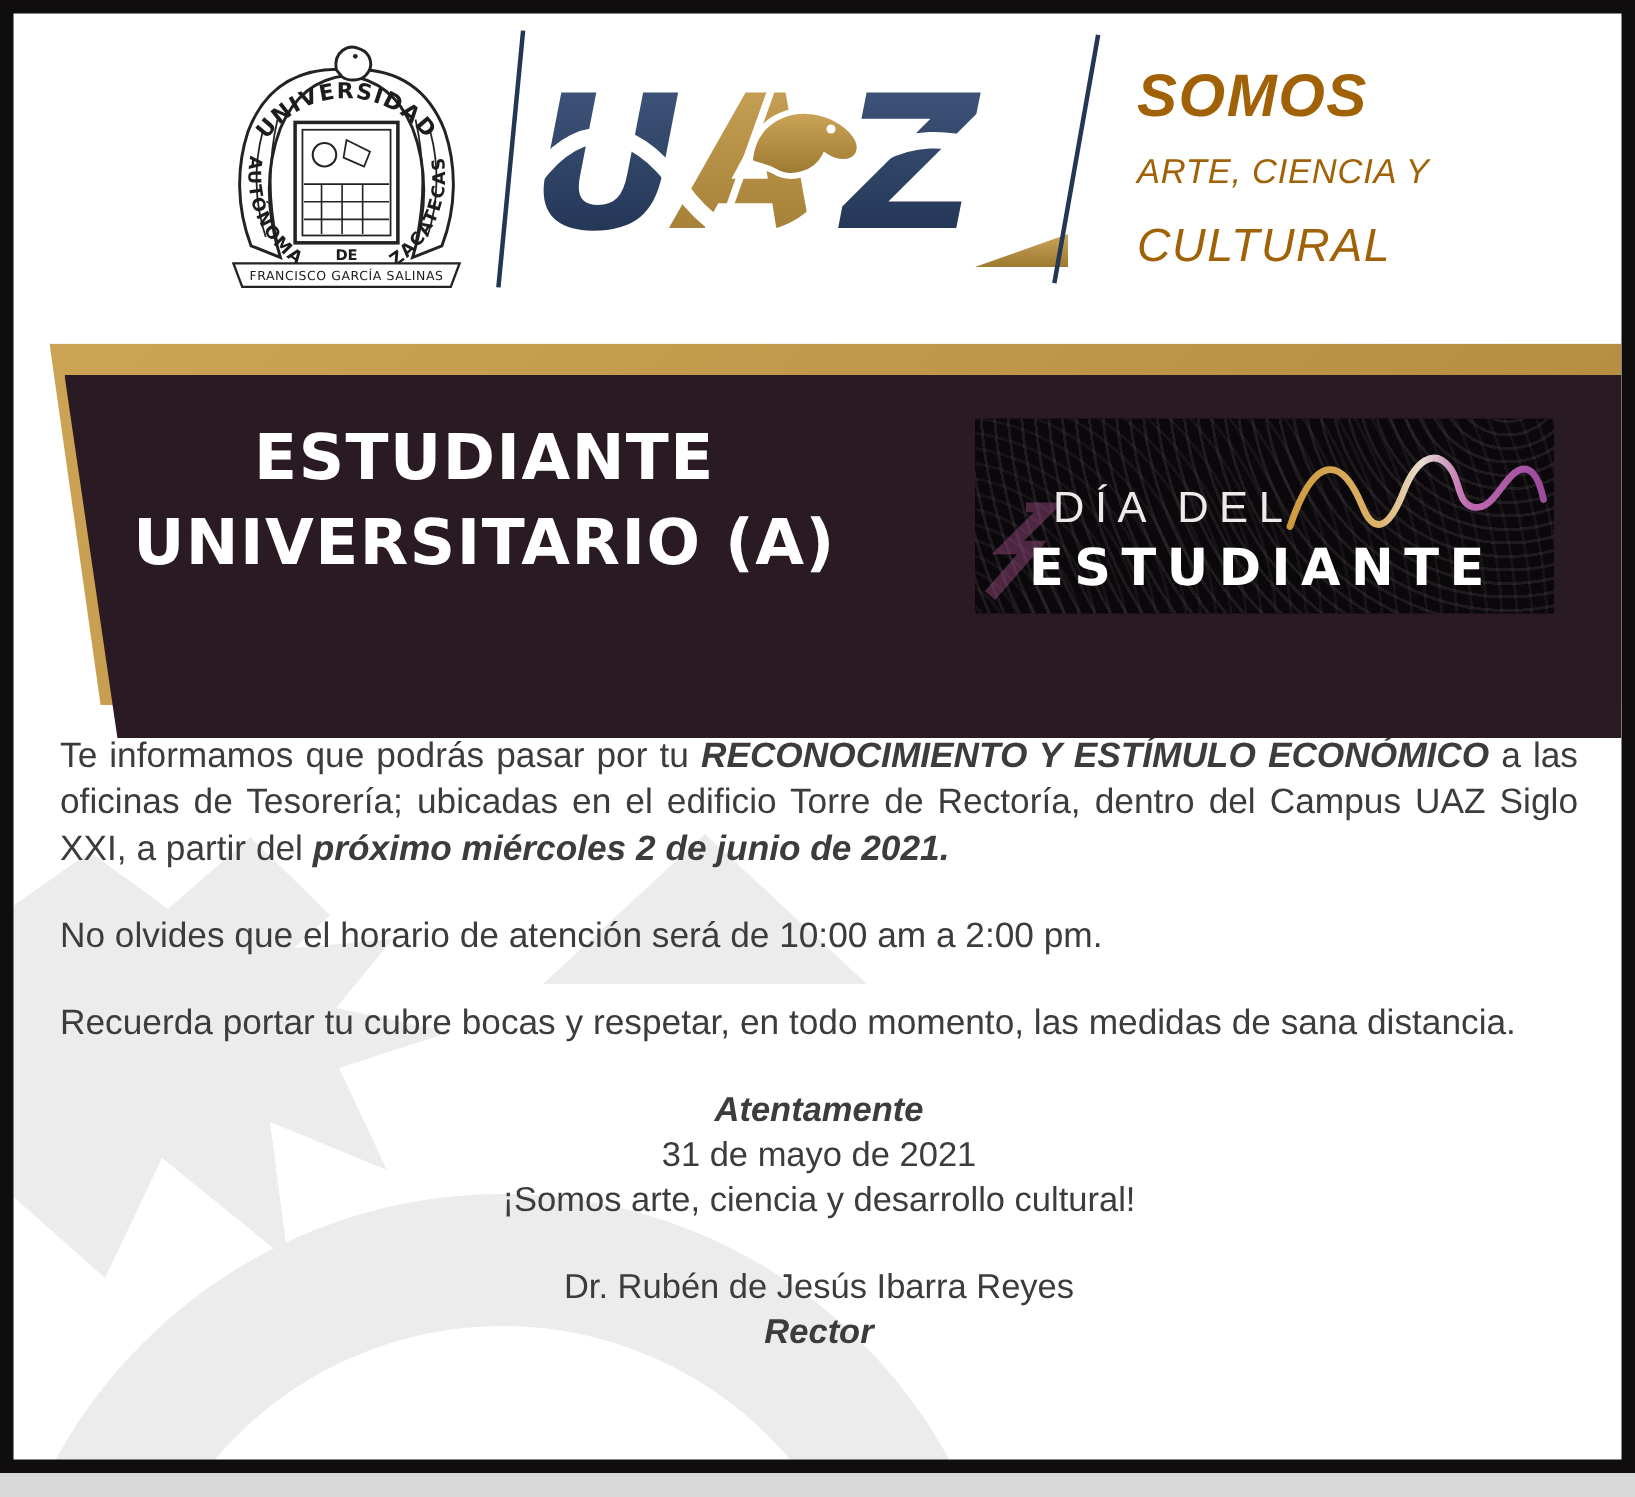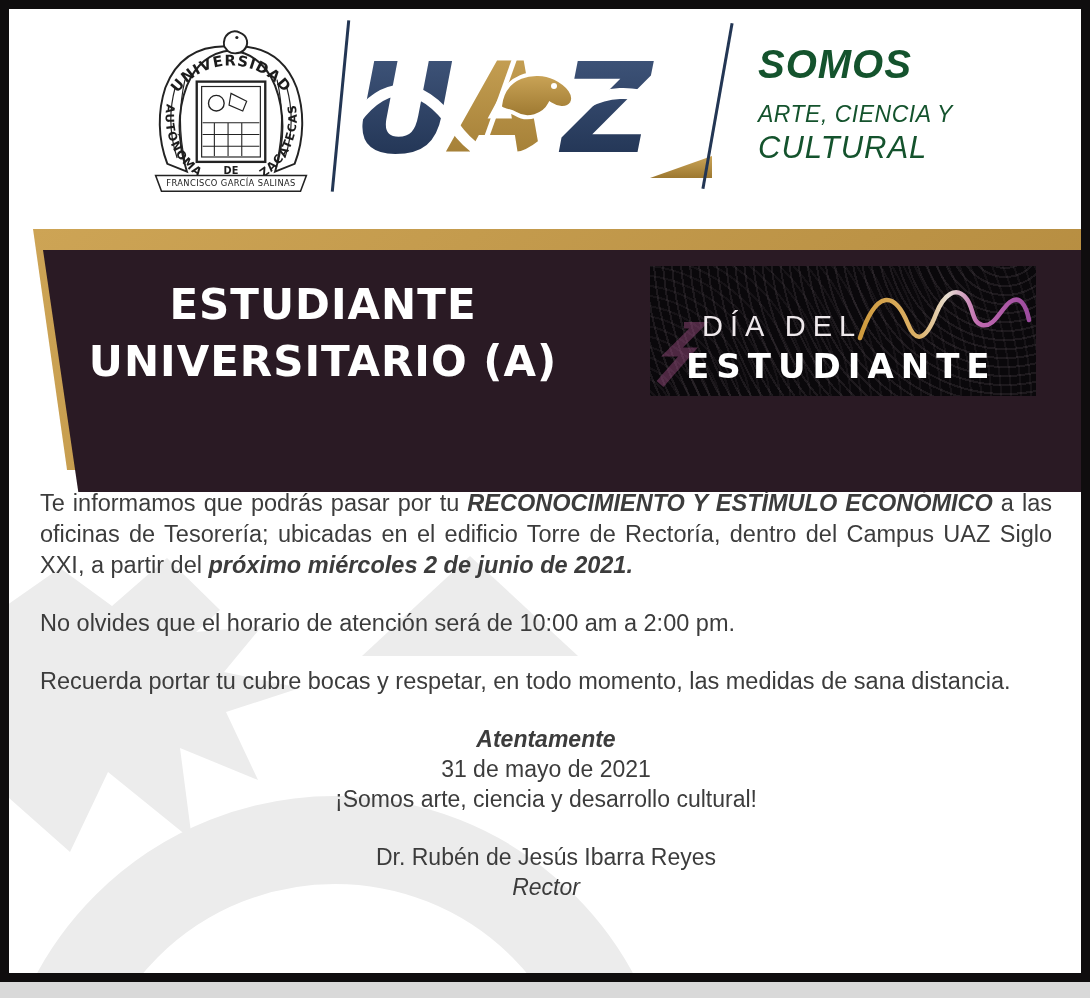--- a/index.html
+++ b/index.html
@@ -7,37 +7,37 @@
   .page { position:relative; width:1090px; height:998px; background:#d9d9d9; overflow:hidden; }
   .sheet { position:absolute; left:0; top:0; width:1090px; height:982px; background:#ffffff; overflow:hidden; }
   .frame-border { position:absolute; left:0; top:0; width:1090px; height:982px; border:9px solid #0f0d0e; pointer-events:none; z-index:60; }
 
   
   .seal { position:absolute; left:138px; top:24px; width:186px; height:172px; z-index:5; }
   .sep { position:absolute; width:3px; background:#233654; z-index:5; }
   .sep1 { left:339px; top:20px; height:172px; transform:rotate(5.5deg); }
   .sep2 { left:716px; top:22px; height:168px; transform:rotate(10deg); }
   .uaz-logo { position:absolute; left:350px; top:28px; width:362px; height:158px; z-index:5; }
-  .motto { position:absolute; left:758px; top:44px; z-index:5; color:#14532d; font-style:italic; line-height:1; }
+  .motto { position:absolute; left:758px; top:44px; z-index:5; color:#a16207; font-style:italic; line-height:1; }
   .motto .m1 { font-size:40px; font-weight:bold; letter-spacing:1px; }
   .motto .m2 { font-size:23px; margin-top:19px; letter-spacing:0.5px; }
   .motto .m3 { font-size:26px; font-weight:bold; margin-top:7px; letter-spacing:0.5px; }
-  .motto .m4 { font-size:31px; margin-top:6px; letter-spacing:1px; }
+  .motto .m4 { font-size:31px; margin-top:22px; letter-spacing:1px; }
 
   
   .banner-gold { position:absolute; left:33px; top:229px; width:1048px; height:241px;
     background:linear-gradient(135deg,#cda455,#b38a3e); z-index:8;
     clip-path:polygon(0 0,100% 0,100% 100%,3.25% 100%); }
   .banner-dark { position:absolute; left:43px; top:214px; width:1038px; height:242px;
     background:#2a1a24; z-index:9;
     clip-path:polygon(0 0,100% 0,100% 100%,3.4% 100%);margin-top:36px; }
   .banner-title { position:absolute; left:20px; top:26px; width:520px; text-align:center;
     color:#ffffff; font-weight:bold; font-size:42px; line-height:57px; letter-spacing:1px;
     font-family:"DejaVu Sans","Liberation Sans",sans-serif; }
-  .event-logo { position:absolute; left:607px; top:16px; width:386px; height:130px; background:#0a080b; overflow:hidden; }
+  .event-logo { position:absolute; left:607px; top:29px; width:386px; height:130px; background:#0a080b; overflow:hidden; }
   .event-logo::before { content:""; position:absolute; inset:0;
     background:
       repeating-radial-gradient(circle at 92% -20%, rgba(130,115,125,0.16) 0 2px, transparent 2px 9px),
       repeating-radial-gradient(circle at -5% 115%, rgba(130,115,125,0.10) 0 2px, transparent 2px 10px); }
   .event-small { position:absolute; left:52px; top:44px; font-size:29px; letter-spacing:7px; color:#efe9ec; font-weight:normal; }
   .event-big { position:absolute; left:36px; top:80px; font-size:34px; letter-spacing:7px; color:#ffffff; font-weight:bold;
     font-family:"DejaVu Sans","Liberation Sans",sans-serif; }
   .event-swoosh { position:absolute; left:206px; top:6px; width:176px; height:76px; }
   .event-zigzag { position:absolute; left:4px; top:56px; width:60px; height:68px; opacity:0.45; }
   .banner-subtitle { position:absolute; left:58px; top:162px; width:900px; text-align:center;
@@ -48,21 +48,21 @@
 
   
   .body-text { position:absolute; left:40px; top:488px; width:1012px; z-index:2;
     color:#3c3c3c; font-size:23.5px; line-height:31px; }
   .body-text p { text-align:justify; margin-bottom:27px; }
   .body-text b i, .body-text .bld { font-weight:bold; font-style:italic; }
 
   .footer { text-align:center; line-height:30px; font-size:23px; color:#3c3c3c; }
   .footer .closing { font-weight:bold; font-style:italic; }
   .footer .gap { height:28px; }
-  .footer .role { font-weight:normal; font-style:italic; }
+  .footer .role { font-weight:bold; font-style:italic; }
 
   
   svg text { font-family:"DejaVu Sans","Liberation Sans",sans-serif; }
 </style>
 </head>
 <body>
 
 <div class="page">
   <div class="sheet">
 

